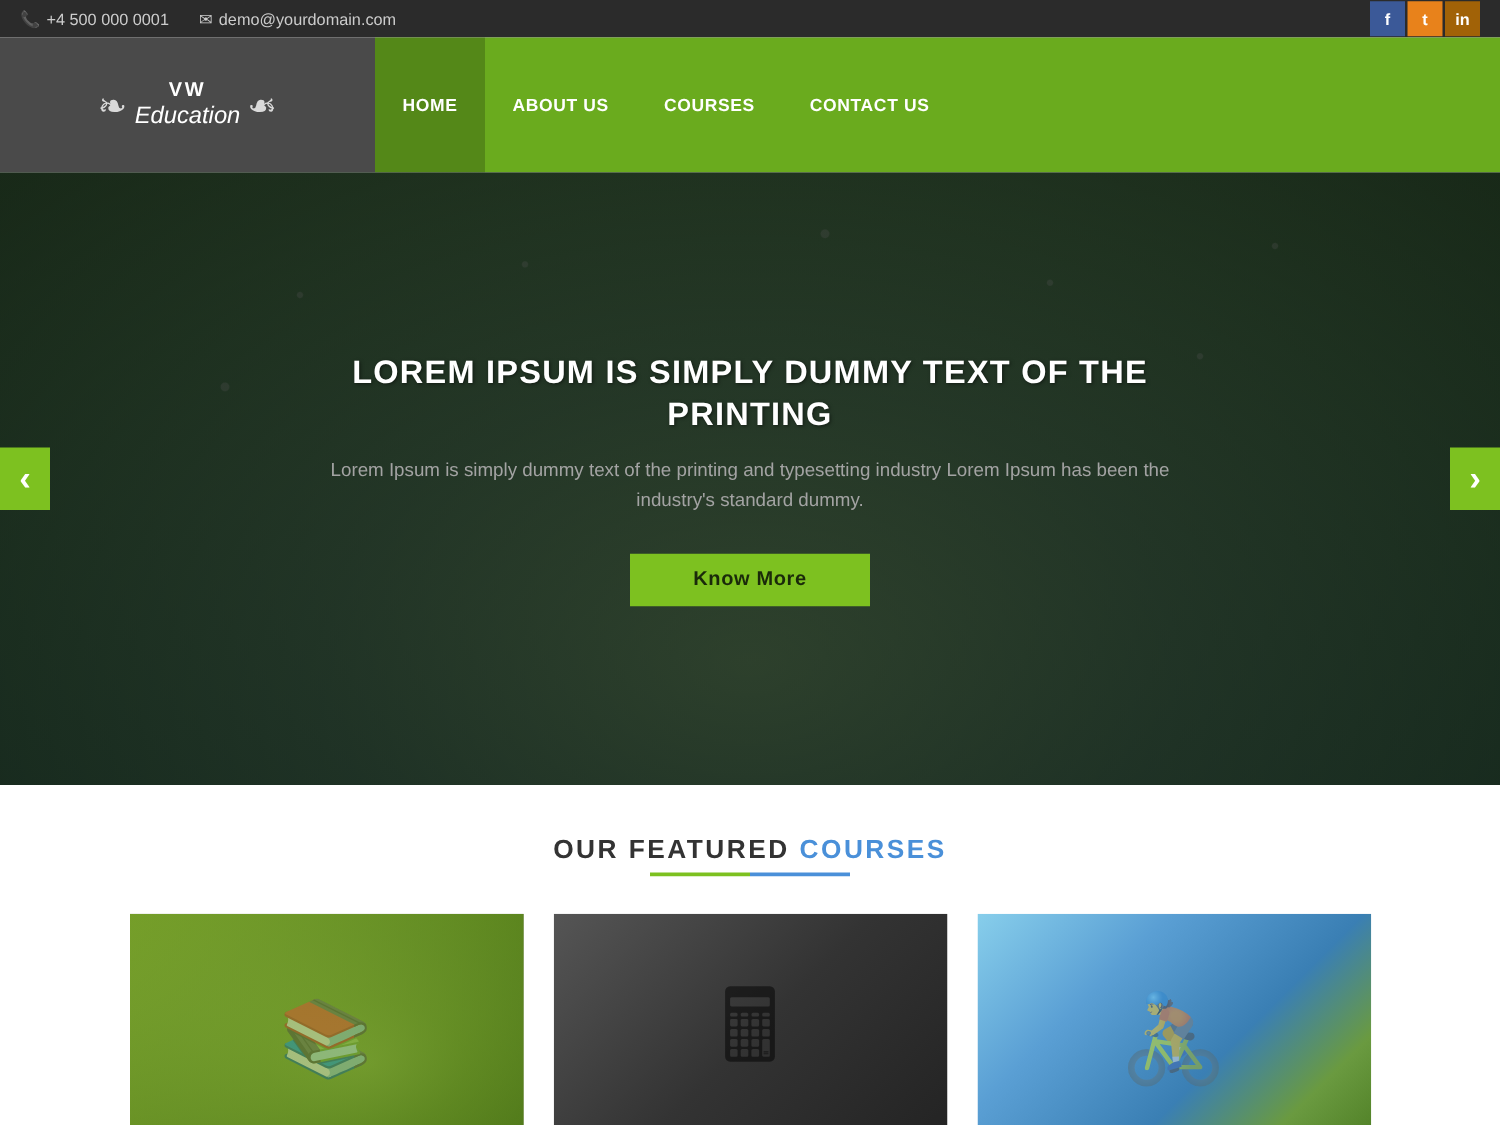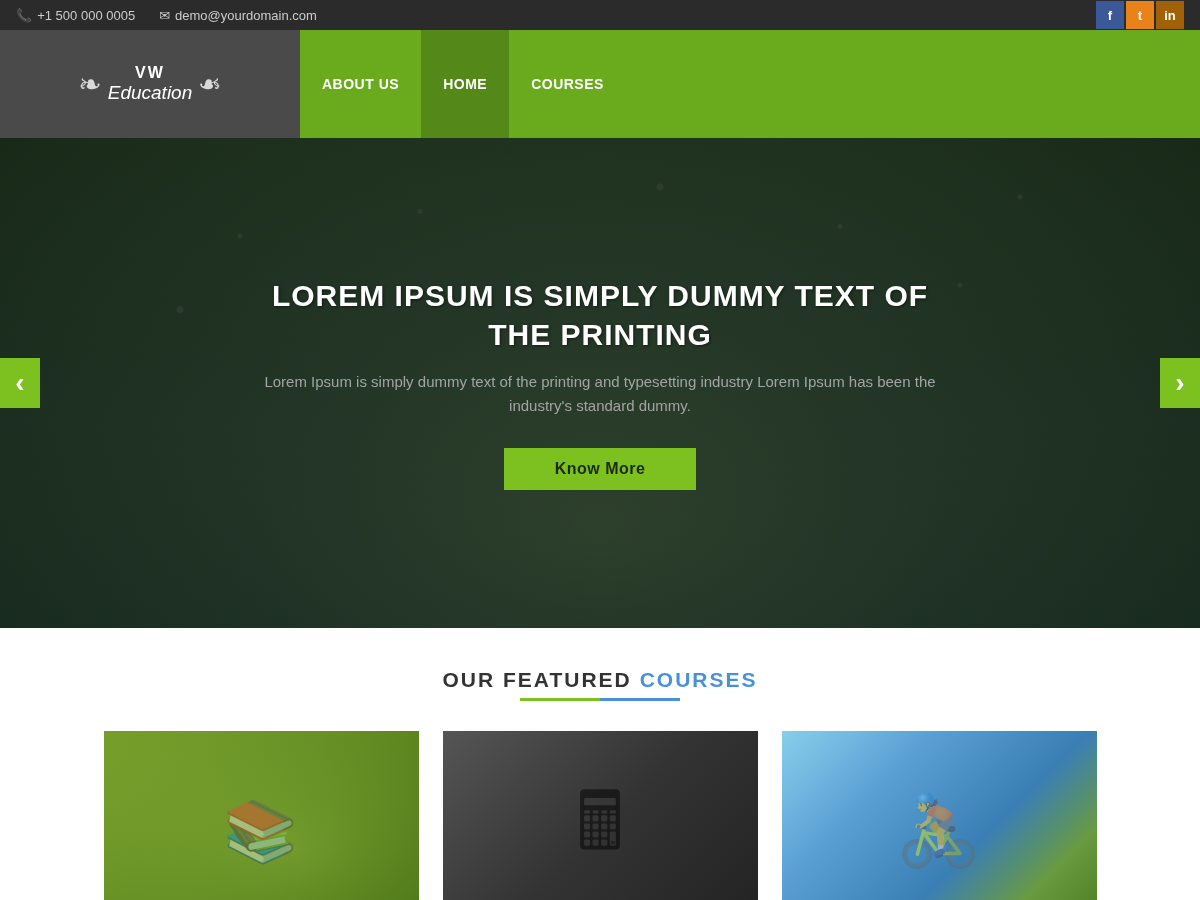--- a/index.html
+++ b/index.html
@@ -106,21 +106,21 @@
     }
     .hero-content {
       position: relative;
       z-index: 2;
       text-align: center;
       color: #fff;
       padding: 0 40px;
       max-width: 800px;
     }
     .hero-title {
-      font-size: 30px;
+      font-size: 26px;
       font-weight: 900;
       letter-spacing: 1px;
       text-transform: uppercase;
       margin-bottom: 16px;
       text-shadow: 1px 1px 3px rgba(0,0,0,0.5);
       line-height: 1.3;
     }
     .hero-subtitle {
       font-size: 15px;
       line-height: 1.6;
@@ -254,21 +254,21 @@
       opacity: 0.5;
     }
   </style>
 </head>
 <body>
 
 <div class="top-bar">
   <div class="top-bar-left">
     <div class="top-bar-contact">
       <span>📞</span>
-      <span>+1 500 000 0005</span>
+      <span>+4 500 000 0001</span>
     </div>
     <div class="top-bar-contact">
       <span>✉</span>
       <span>demo@yourdomain.com</span>
     </div>
   </div>
   <div class="top-bar-social">
     <div class="social-btn fb">
       <span>f</span>
     </div>
@@ -289,28 +289,31 @@
         <div>
           <div class="logo-text-vw">VW</div>
           <div class="logo-text-edu">Education</div>
         </div>
         <span style="font-size:28px;opacity:0.8;transform:scaleX(-1);display:inline-block;">❧</span>
       </div>
     </div>
   </div>
   <div class="nav-area">
     <nav>
+      <div class="nav-item active">
+        <span>HOME</span>
+      </div>
       <div class="nav-item">
         <span>ABOUT US</span>
       </div>
-      <div class="nav-item active">
-        <span>HOME</span>
-      </div>
       <div class="nav-item">
         <span>COURSES</span>
+      </div>
+      <div class="nav-item">
+        <span>CONTACT US</span>
       </div>
     </nav>
   </div>
 </div>
 
 <div class="hero">
   <div class="hero-bg"></div>
   <div class="hero-overlay"></div>
 
   <div class="slider-arrow left">

